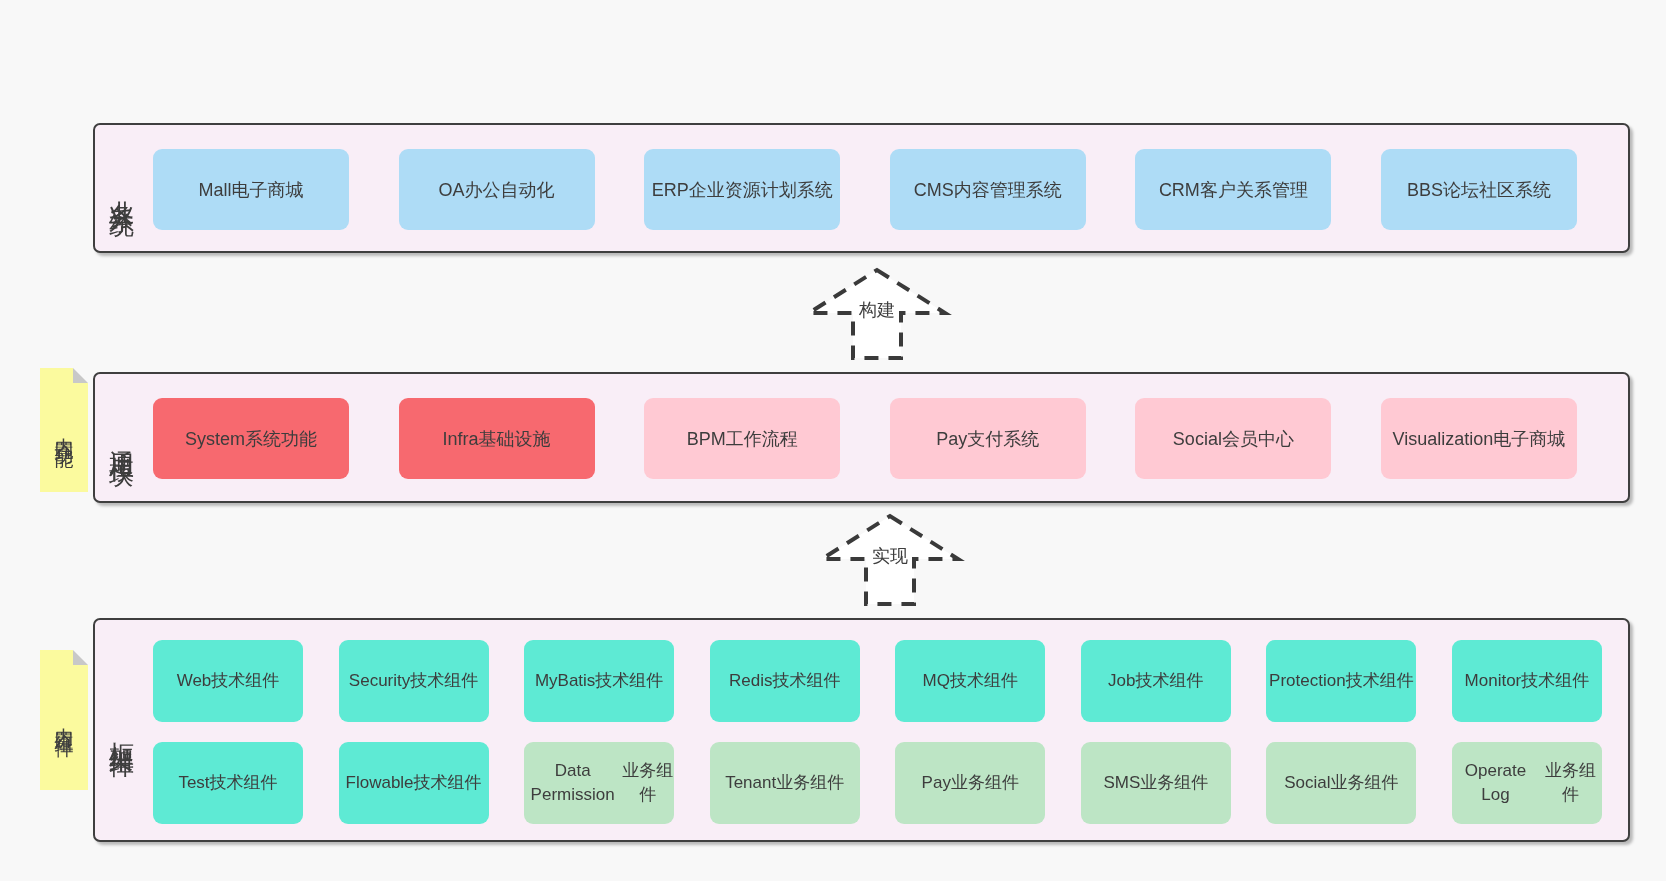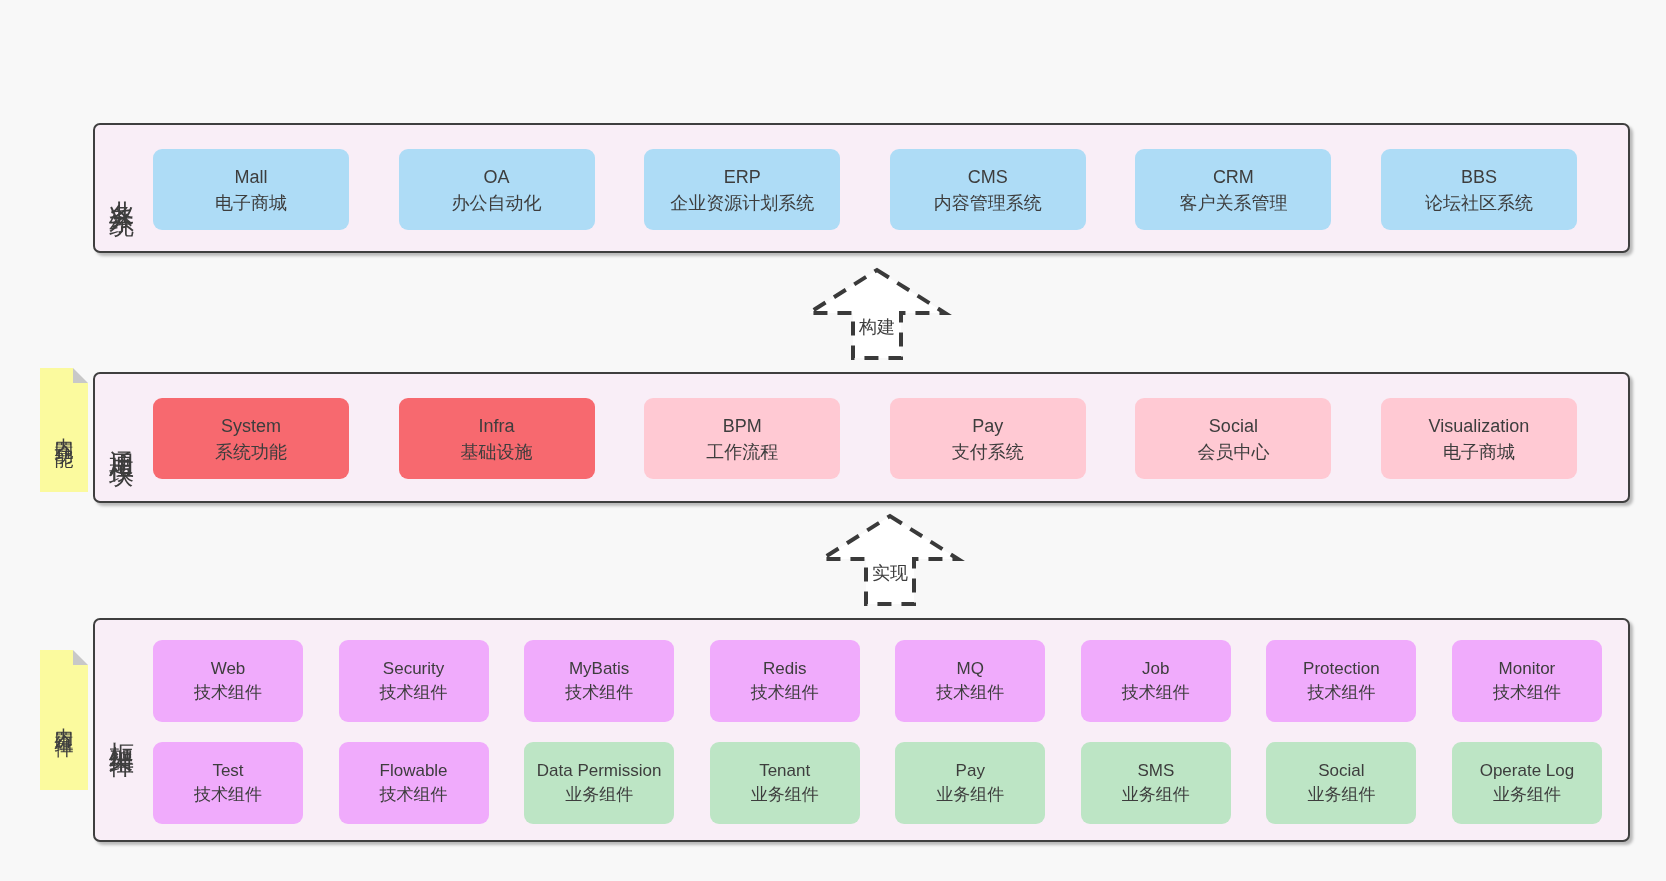--- a/index.html
+++ b/index.html
@@ -22,29 +22,29 @@
     font-size:25px;line-height:27px;letter-spacing:4px;white-space:nowrap;
   }
   
   .row{position:absolute;left:58px;display:flex;justify-content:space-between;}
   .row-wide{width:1424px;top:24px;height:81px;}
   .row-narrow{width:1449px;height:82px;}
   #row-tech{top:20px;}
   #row-biz{top:122px;}
   .box{
     border-radius:9px;height:100%;
-    display:flex;flex-direction:column;align-items:center;justify-content:center;
+    display:flex;flex-direction:row;align-items:center;justify-content:center;
     text-align:center;
   }
   .row-wide .box{width:196px;font-size:18px;line-height:26px;}
   .row-narrow .box{width:150px;font-size:17px;line-height:24px;}
   .v-blue{background:#aedcf6;}
   .v-red{background:#f7696f;}
   .v-pink{background:#ffc9d3;text-align:right;}
-  .v-green{background:#f0abfc;justify-content:center;}
+  .v-green{background:#5eead4;justify-content:center;}
   .v-light-green{background:#bde5c5;}
   
   .sticky{
     position:absolute;left:40px;width:48px;background:#fbfa9e;
     display:flex;align-items:center;justify-content:center;
   }
   .sticky::after{
     content:"";position:absolute;top:0;right:0;width:0;height:0;
     border-top:15px solid #f8f8f8;border-left:15px solid #c8c8c8;
   }
@@ -53,21 +53,21 @@
   .sticky-label{
     writing-mode:vertical-rl;text-orientation:upright;
     font-size:19px;line-height:20px;letter-spacing:4px;
   }
   
   .arrow{position:absolute;width:150px;height:96px;}
   #arrow-build{left:802px;top:266px;}
   #arrow-implement{left:815px;top:512px;}
   .arrow svg{position:absolute;left:0;top:0;}
   .arrow-label{
-    position:absolute;top:49px;left:0;width:100%;text-align:center;
+    position:absolute;top:32px;left:0;width:100%;text-align:center;
     font-size:18px;color:#3d3d3d;
   }
 </style>
 </head>
 <body>
 
 <div id="screen">
 
   <div class="sticky" id="sticky-modules">
     <span class="sticky-label">内置功能</span>

